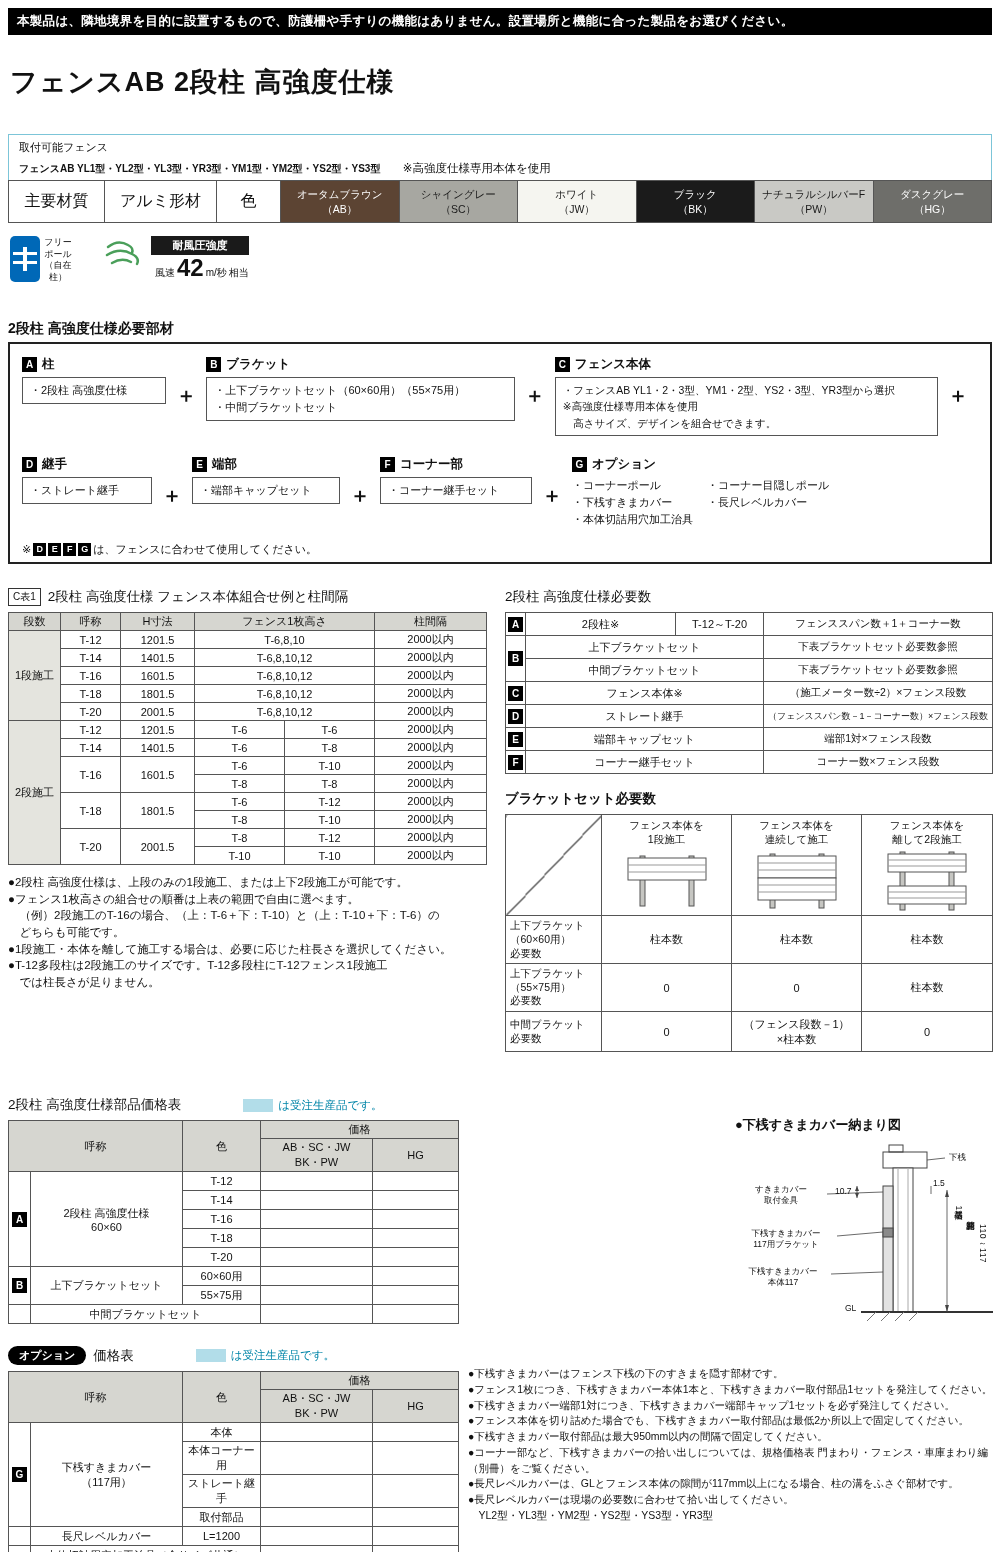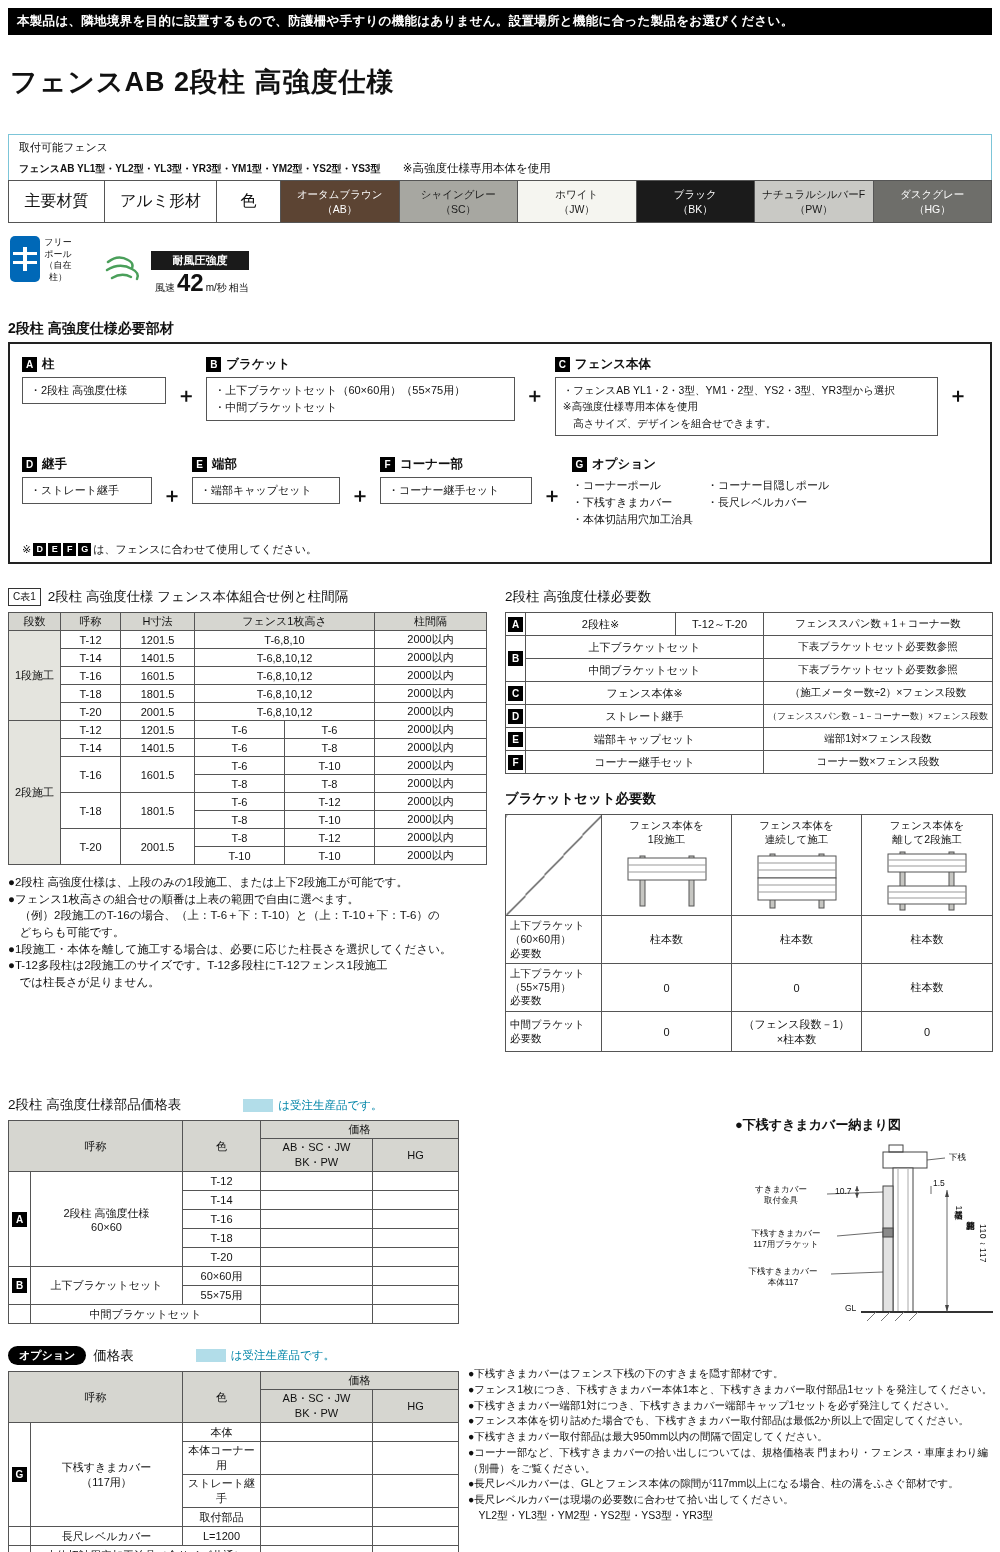--- a/index.html
+++ b/index.html
@@ -17,21 +17,21 @@
 
   .material{position:absolute;top:180px;left:8px;width:984px;display:flex;border-top:1px solid #555;border-left:1px solid #555}
   .mcell{height:42px;border-right:1px solid #555;border-bottom:1px solid #555;display:flex;flex-direction:column;align-items:center;justify-content:center;font-size:16px;background:#fff;text-align:center}
   .m-label{width:96px}.m-value{width:112px}.m-color{width:64px}
   .mswatch{flex:1;font-size:10.5px;line-height:1.35}
 
   .badges{position:absolute;top:234px;left:10px;display:flex;gap:28px;align-items:flex-start}
   .freepole{display:flex;flex-direction:row;align-items:center;width:66px}
   .freepole-icon{width:46px;height:46px;border-radius:5px;display:flex;align-items:center;justify-content:center}
   .freepole-label{font-size:9px;text-align:center;line-height:1.3;margin-top:3px}
-  .windbadge{display:flex;align-items:flex-start;gap:7px;margin-top:17px}
+  .windbadge{display:flex;align-items:flex-start;gap:7px;margin-top:2px}
   .wind-right{display:flex;flex-direction:column}
   .wind-title{background:#1a1a1a;color:#fff;font-size:11px;font-weight:bold;padding:2px 14px;text-align:center}
   .wind-line{display:flex;align-items:baseline;gap:2px;margin-top:1px;padding-left:4px}
   .wind-prefix,.wind-unit,.wind-suffix{font-size:10px}
   .wind-value{font-size:24px;font-weight:bold;line-height:1}
 
   .parts-title{position:absolute;top:320px;left:8px;font-size:14px;font-weight:bold}
   .parts-box{position:absolute;top:342px;left:8px;width:984px;height:222px;border:2px solid #222;padding:12px 12px 6px}
   .parts-row{display:flex;align-items:flex-start}
   .parts-row2{margin-top:20px}

